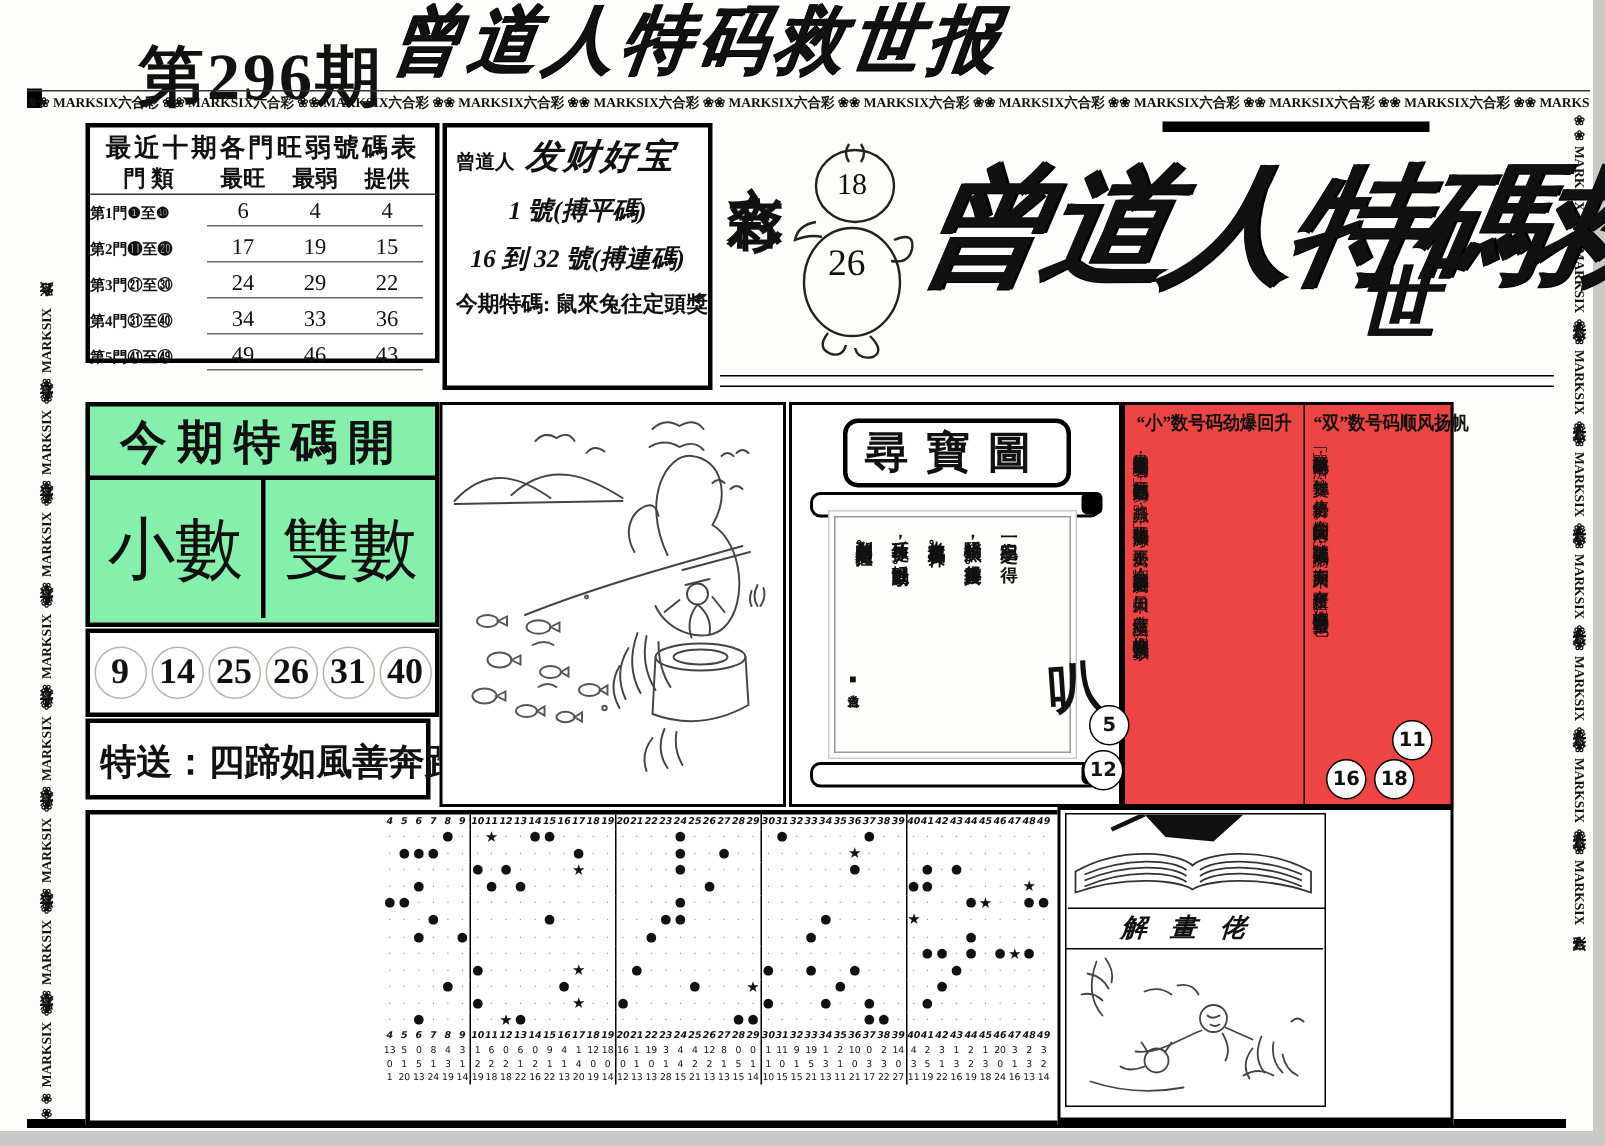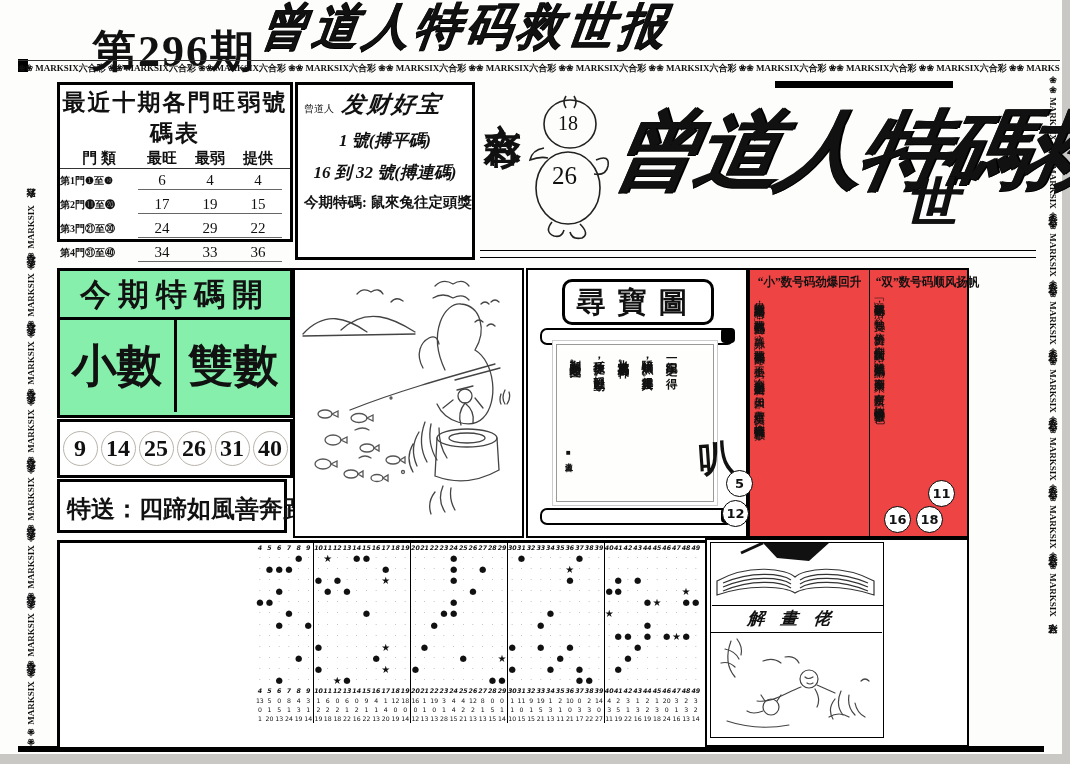--- a/index.html
+++ b/index.html
@@ -27,50 +27,50 @@
         font-size:9px;font-weight:bold;letter-spacing:0;}
   .bleft{left:25px;writing-mode:vertical-rl;transform:rotate(180deg);}
   .bright{left:1039px;writing-mode:vertical-rl;}
   .bsq{left:18px;top:59px;width:10px;height:13px;background:#000;}
   .bbottom{left:18px;top:746px;width:1026px;height:6px;background:#000;}
   .edge-r{left:1062px;top:0;width:8px;height:764px;background:#c9c8c5;}
   .edge-b{left:0;top:754px;width:1070px;height:10px;background:#c9c8c5;}
 
   
   .hotbox{left:57px;top:82px;width:230px;height:154px;border:3px solid #000;background:#fff;}
-  .hot-title{font-size:23px;font-weight:bold;text-align:center;letter-spacing:2px;padding-top:2px;}
+  .hot-title{font-size:17px;font-weight:bold;text-align:center;letter-spacing:2px;padding-top:2px;}
   .hot-head{display:flex;font-size:15px;font-weight:bold;border-bottom:1px solid #333;}
   .hot-head span{text-align:center;}
   .hc0{width:78px;} .hc1,.hc2,.hc3{width:48px;}
   .hot-row{display:flex;align-items:center;height:24px;}
   .hot-label{width:78px;font-size:10px;font-weight:bold;white-space:nowrap;overflow:hidden;}
   .hot-val{width:48px;text-align:center;font-size:15px;border-bottom:1px solid #666;}
 
   
   .fortune{left:295px;top:82px;width:180px;height:178px;border:3px solid #000;background:#fff;padding:4px 6px;box-sizing:border-box;}
   .fortune-head{display:flex;align-items:baseline;gap:8px;}
-  .fortune-who{font-size:10px;font-weight:normal;}
+  .fortune-who{font-size:13px;font-weight:bold;}
   .fortune-name{font-size:23px;font-weight:900;font-style:italic;transform:skewX(-6deg);letter-spacing:2px;}
   .fortune-line{font-size:17px;font-weight:bold;font-style:italic;text-align:center;margin-top:9px;white-space:nowrap;}
   .fortune-foot{font-size:14.5px;font-weight:900;margin-top:9px;white-space:nowrap;}
   .mast-bar{left:775px;top:81px;width:178px;height:7px;background:#000;}
   .mast-lottery{left:482px;top:94px;writing-mode:vertical-rl;font-size:37px;font-weight:900;line-height:40px;letter-spacing:4px;}
   .gourd{left:522px;top:88px;width:90px;height:160px;}
   .gourd-n1{left:558px;top:112px;font-size:20px;}
   .gourd-n2{left:552px;top:162px;font-size:25px;}
   .mast-callig{left:615px;top:92px;font-size:86px;font-weight:900;font-style:italic;white-space:nowrap;
      transform:skewX(-10deg) scaleY(1.0);letter-spacing:-4px;text-shadow:2px 0 0 #000,0 1px 0 #000;}
   .mast-tail{left:905px;top:168px;font-size:52px;font-weight:900;font-style:italic;text-shadow:1px 0 0 #000;}
   .mast-rule{left:480px;top:250px;width:556px;height:6px;border-top:1.5px solid #000;border-bottom:1.5px solid #000;}
 
   
   .temabox{left:57px;top:268px;width:230px;height:144px;border:3px solid #000;background:#86efac;}
   .tema-title{font-size:31px;font-weight:bold;text-align:center;letter-spacing:7px;height:46px;line-height:48px;border-bottom:3px solid #000;}
   .tema-opts{display:flex;height:92px;}
-  .tema-opt{flex:1;text-align:center;font-size:45px;font-weight:700;line-height:92px;}
+  .tema-opt{flex:1;text-align:center;font-size:45px;font-weight:400;line-height:92px;}
   .tema-opt:first-child{border-right:3px solid #000;}
   .numbox{left:57px;top:419px;width:230px;height:53px;border:3px solid #000;background:#fff;
           display:flex;align-items:center;justify-content:center;gap:3px;}
   .numcirc{width:33px;height:33px;border:1px solid #b9b4ac;border-radius:50%;
            font-size:24px;font-weight:bold;line-height:33px;text-align:center;}
   .sendbox{left:57px;top:479px;width:230px;height:54px;border:3px solid #000;background:#fff;
            font-size:24px;font-weight:900;line-height:54px;white-space:nowrap;padding-left:7px;box-sizing:border-box;}
 
   
   .drawbox{left:293px;top:268px;width:227px;height:266px;border:2.5px solid #000;background:#fff;}

